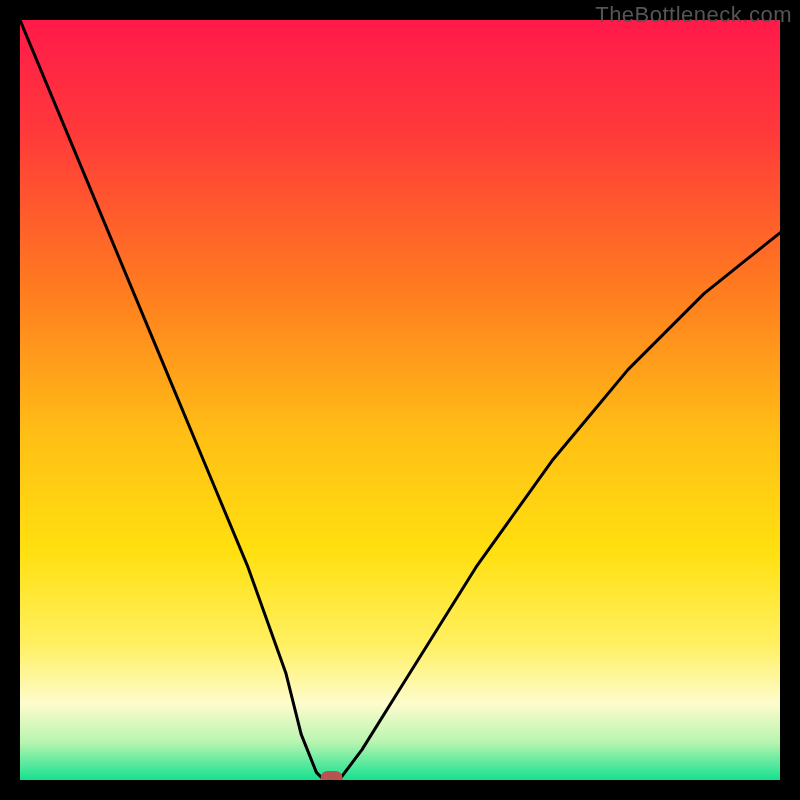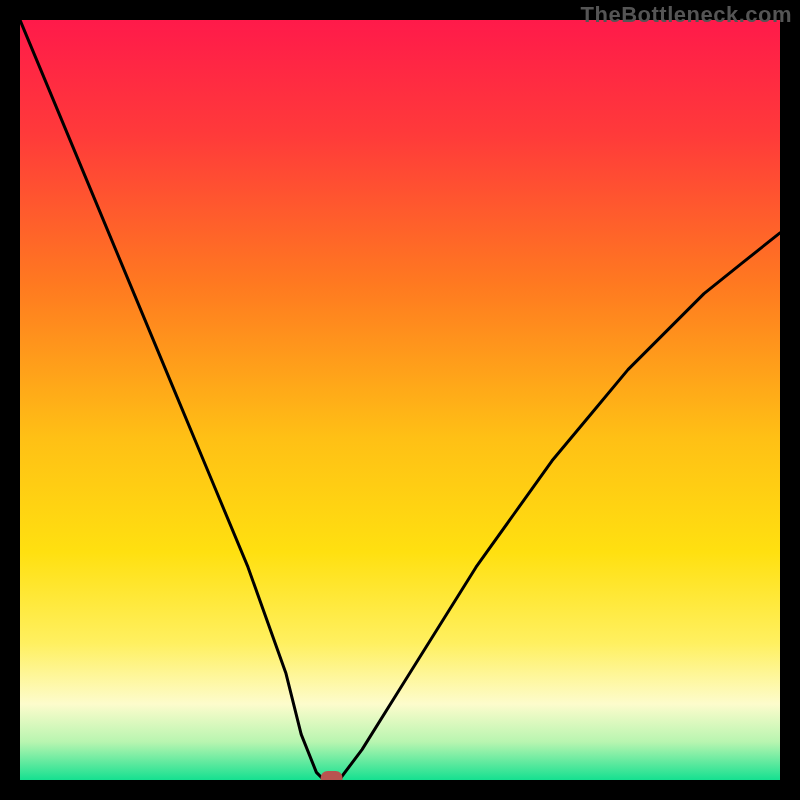--- a/index.html
+++ b/index.html
@@ -22,21 +22,21 @@
     top: 20px;
     width: 760px;
     height: 760px;
   }
   .watermark {
     position: absolute;
     top: 2px;
     right: 8px;
     color: #555;
     font-size: 22px;
-    font-weight: 700;
+    font-weight: 400;
     letter-spacing: 0.5px;
     z-index: 10;
   }
   svg {
     display: block;
   }
 </style>
 </head>
 <body>
 

